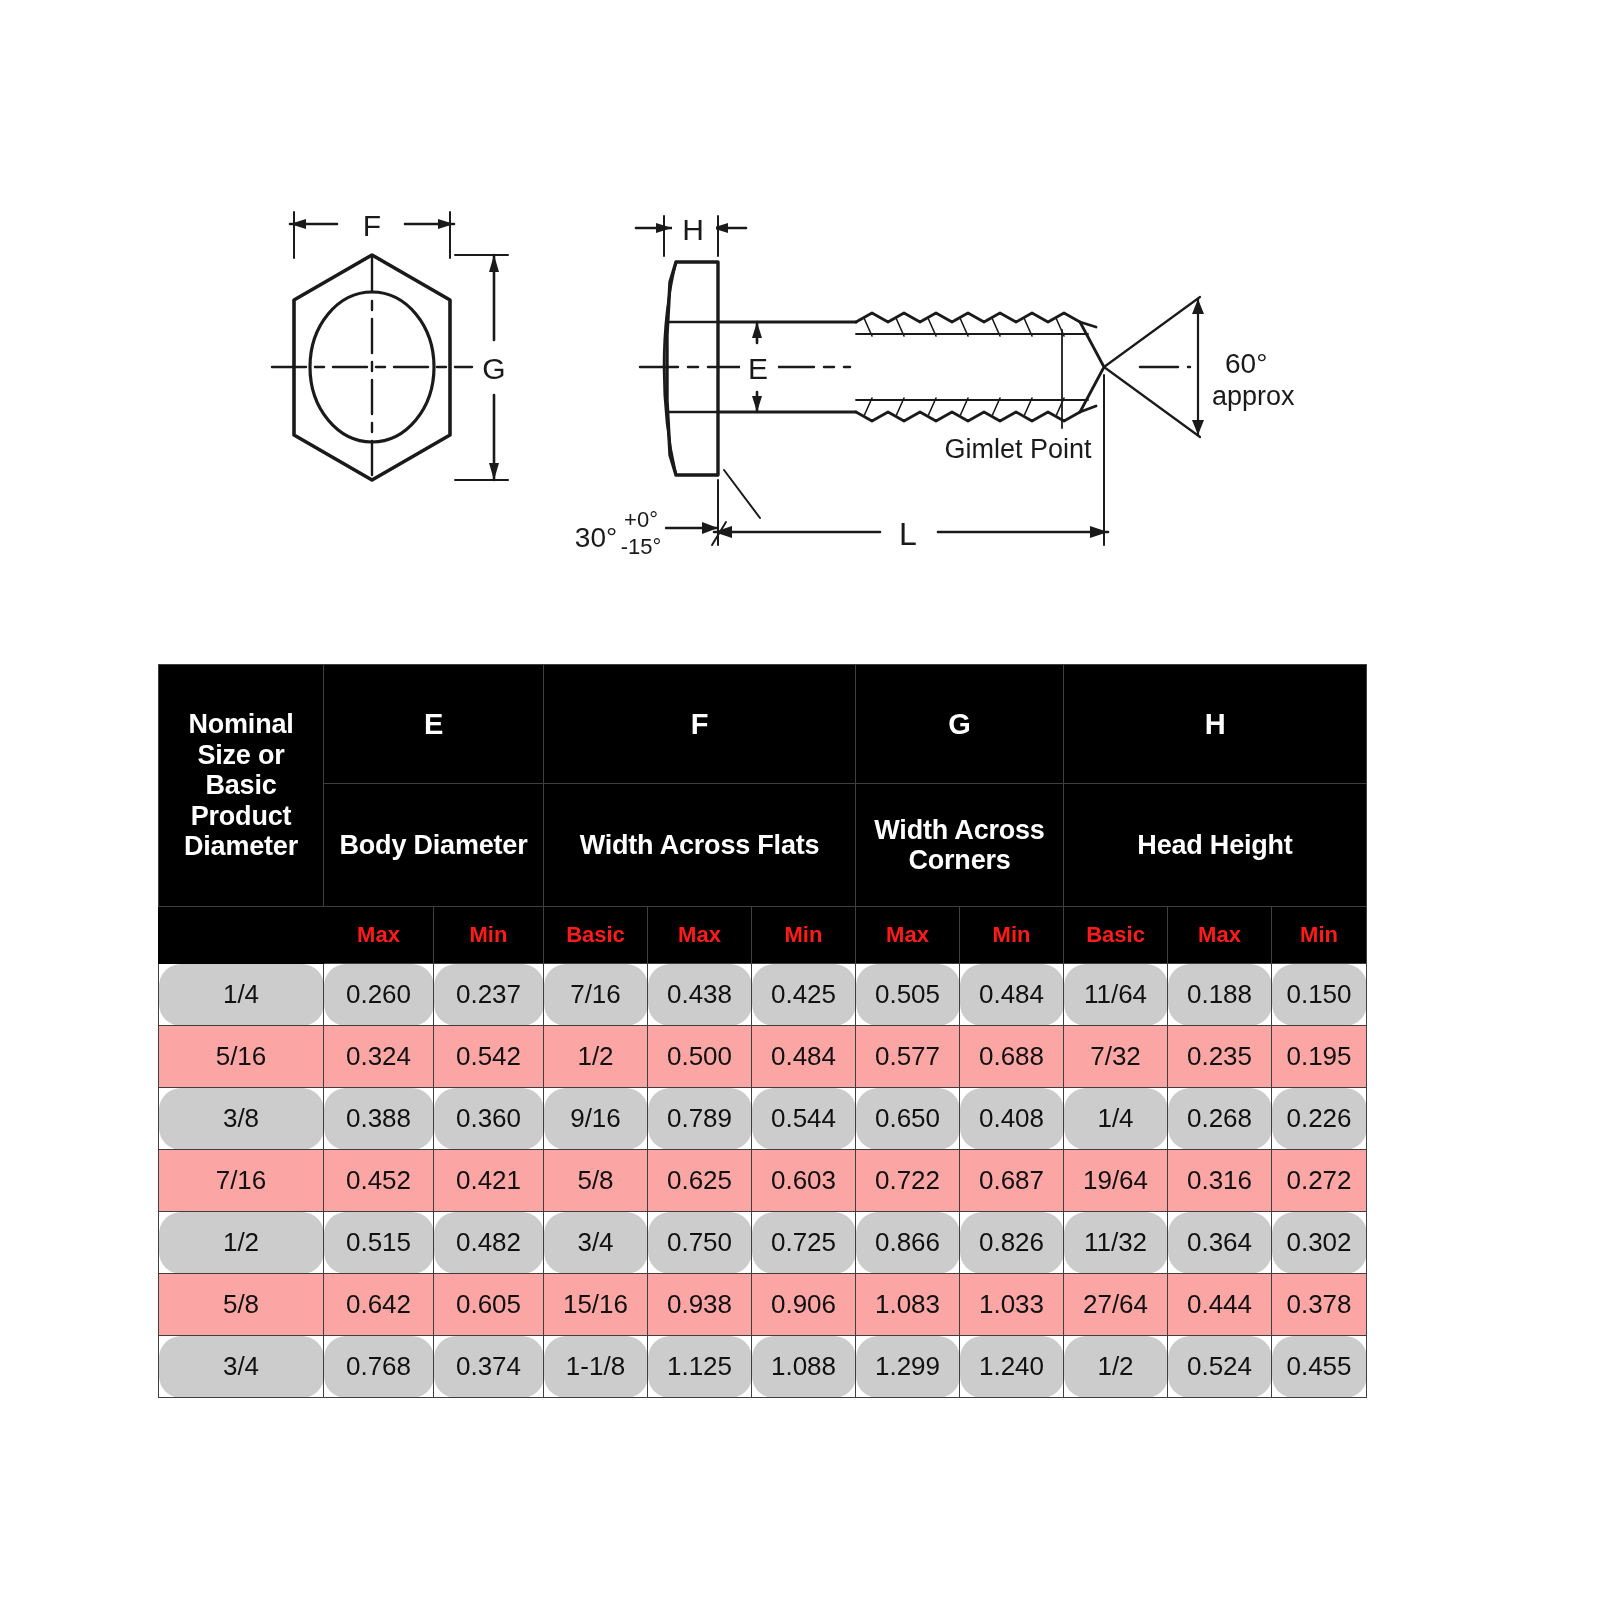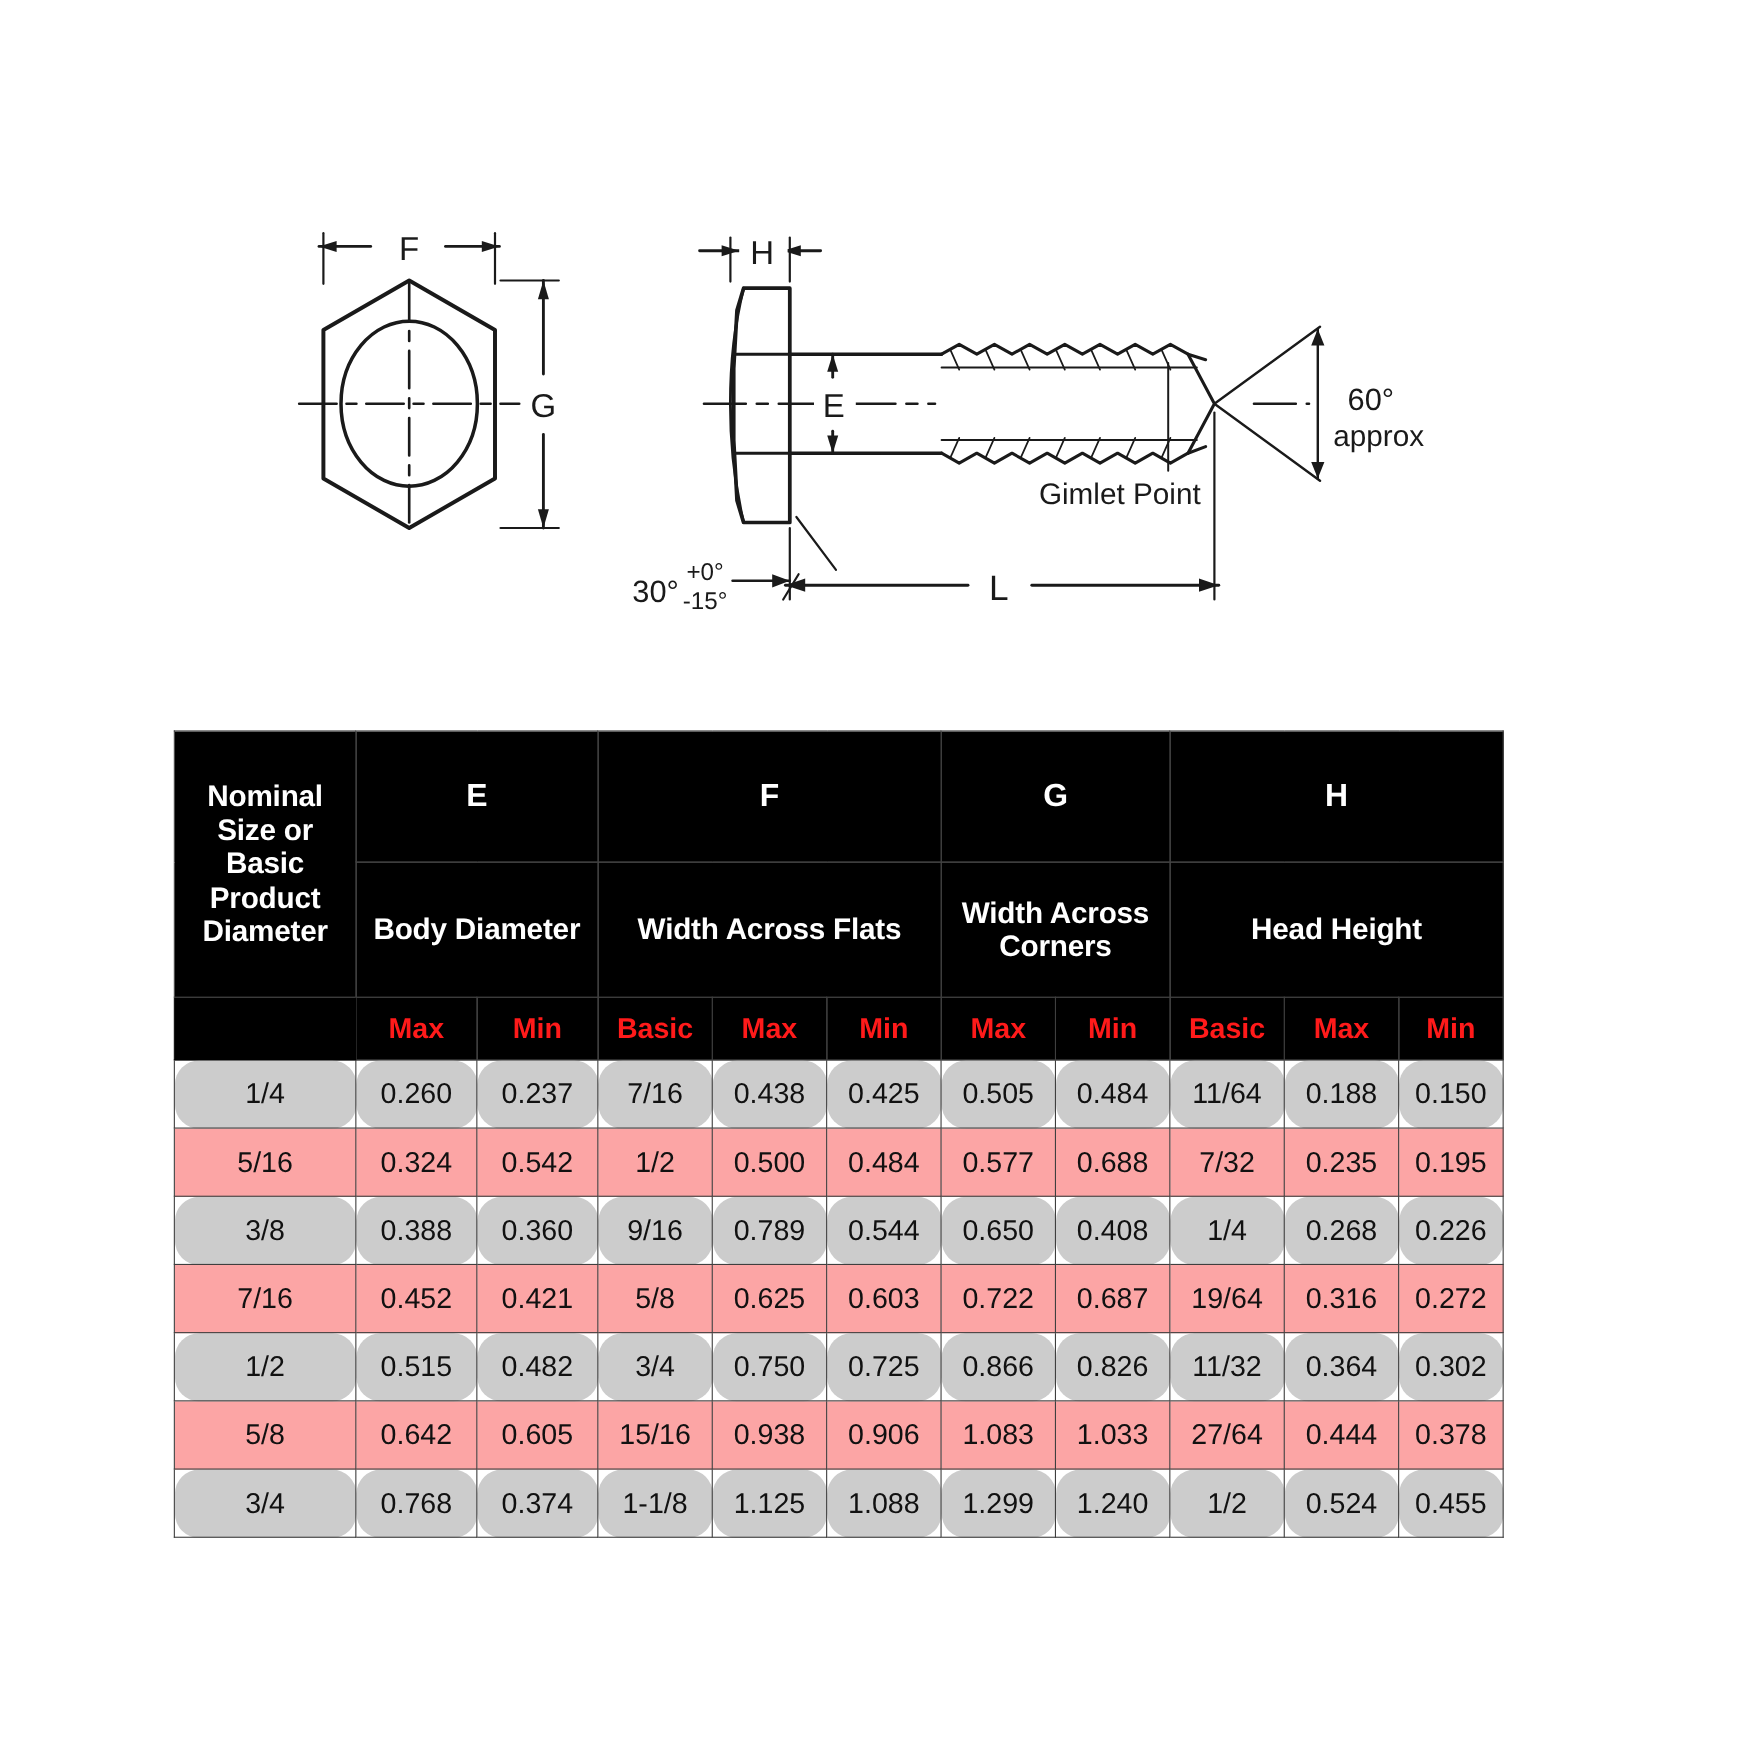--- a/index.html
+++ b/index.html
@@ -54,21 +54,21 @@
     line-height: 1.13;
     letter-spacing: -0.2px;
   }
   .hdr-black.letter {
     font-size: 29px;
   }
   .hdr-sub {
     background: #000000;
     color: #ff1a1a;
     font-weight: bold;
-    font-size: 26px;
+    font-size: 22px;
     height: 56px;
   }
   .nominal-cell {
     width: 165px;
   }
   .row-grey td {
     background: #cccccc;
     border-radius: 22px;
   }
   .row-white td {

